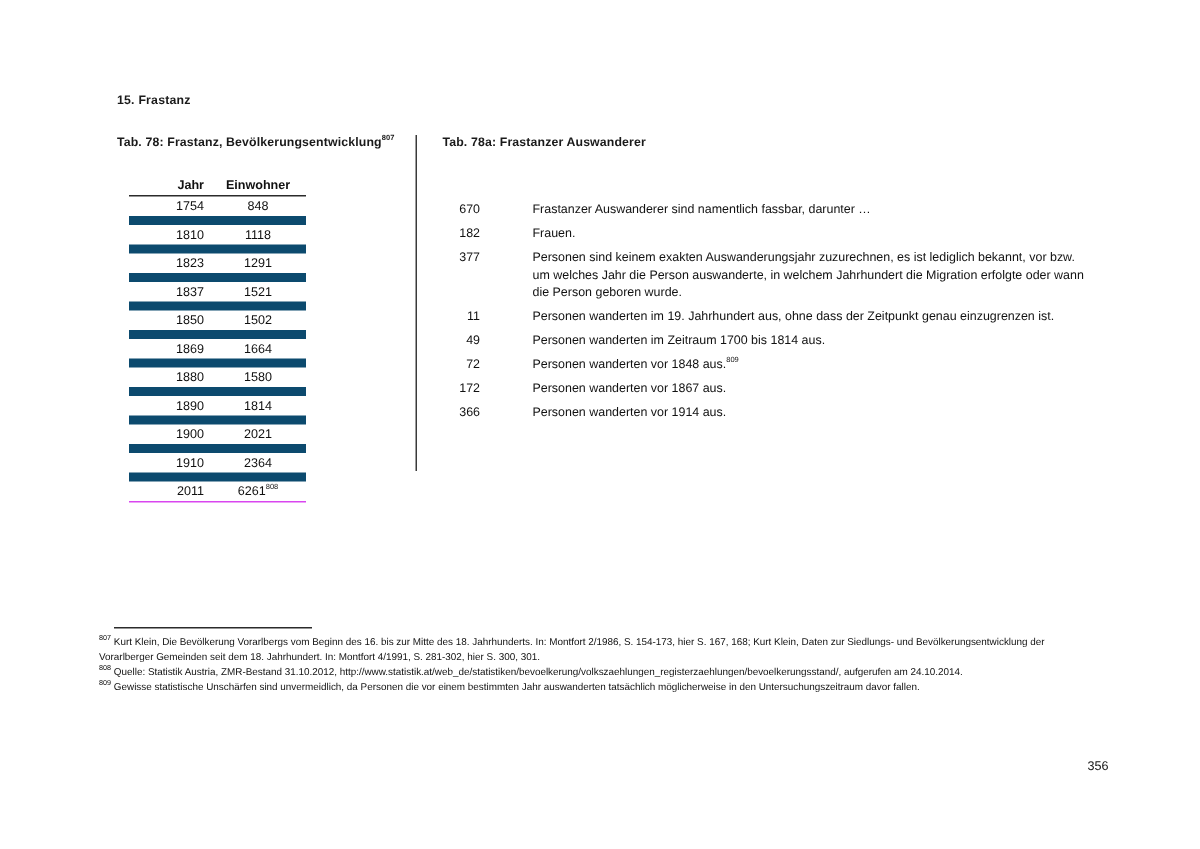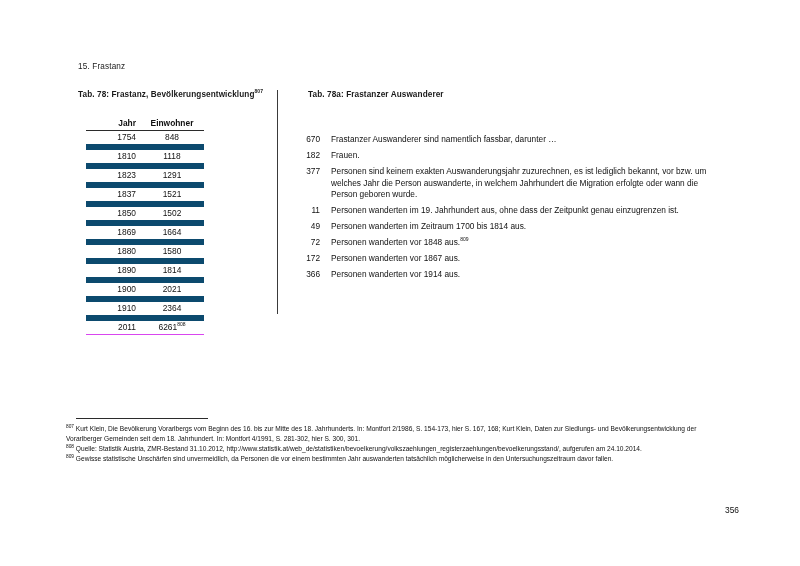--- a/index.html
+++ b/index.html
@@ -18,36 +18,36 @@
     overflow: hidden;
     box-sizing: border-box;
   }
 
   
   .section-heading {
     position: absolute;
     left: 78px;
     top: 62px;
     font-size: 8.2px;
-    font-weight: normal;
+    font-weight: bold;
     color: #1a1a1a;
     letter-spacing: 0.15px;
   }
 
   
   .caption {
     position: absolute;
     font-size: 8.2px;
     font-weight: bold;
     color: #1a1a1a;
     letter-spacing: 0.1px;
     white-space: nowrap;
   }
   #caption-left  { left: 78px;  top: 90px; }
-  #caption-right { left: 308px; top: 90px; }
+  #caption-right { left: 295px; top: 90px; }
 
   sup.fn {
     font-size: 5.0px;
     vertical-align: super;
     line-height: 0;
     font-weight: bold;
   }
   sup.fn-body {
     font-size: 5.0px;
     vertical-align: super;
@@ -106,20 +106,21 @@
   .emi-list {
     position: absolute;
     left: 294px;
     top: 134px;
     width: 430px;
   }
   .emi-row {
     display: flex;
     align-items: flex-start;
     margin-bottom: 4.1px;
+    gap: 24px;
   }
   .emi-num {
     width: 26px;
     text-align: right;
     flex: 0 0 26px;
     font-size: 8.3px;
     color: #111;
     line-height: 1.42;
   }
   .emi-text {

